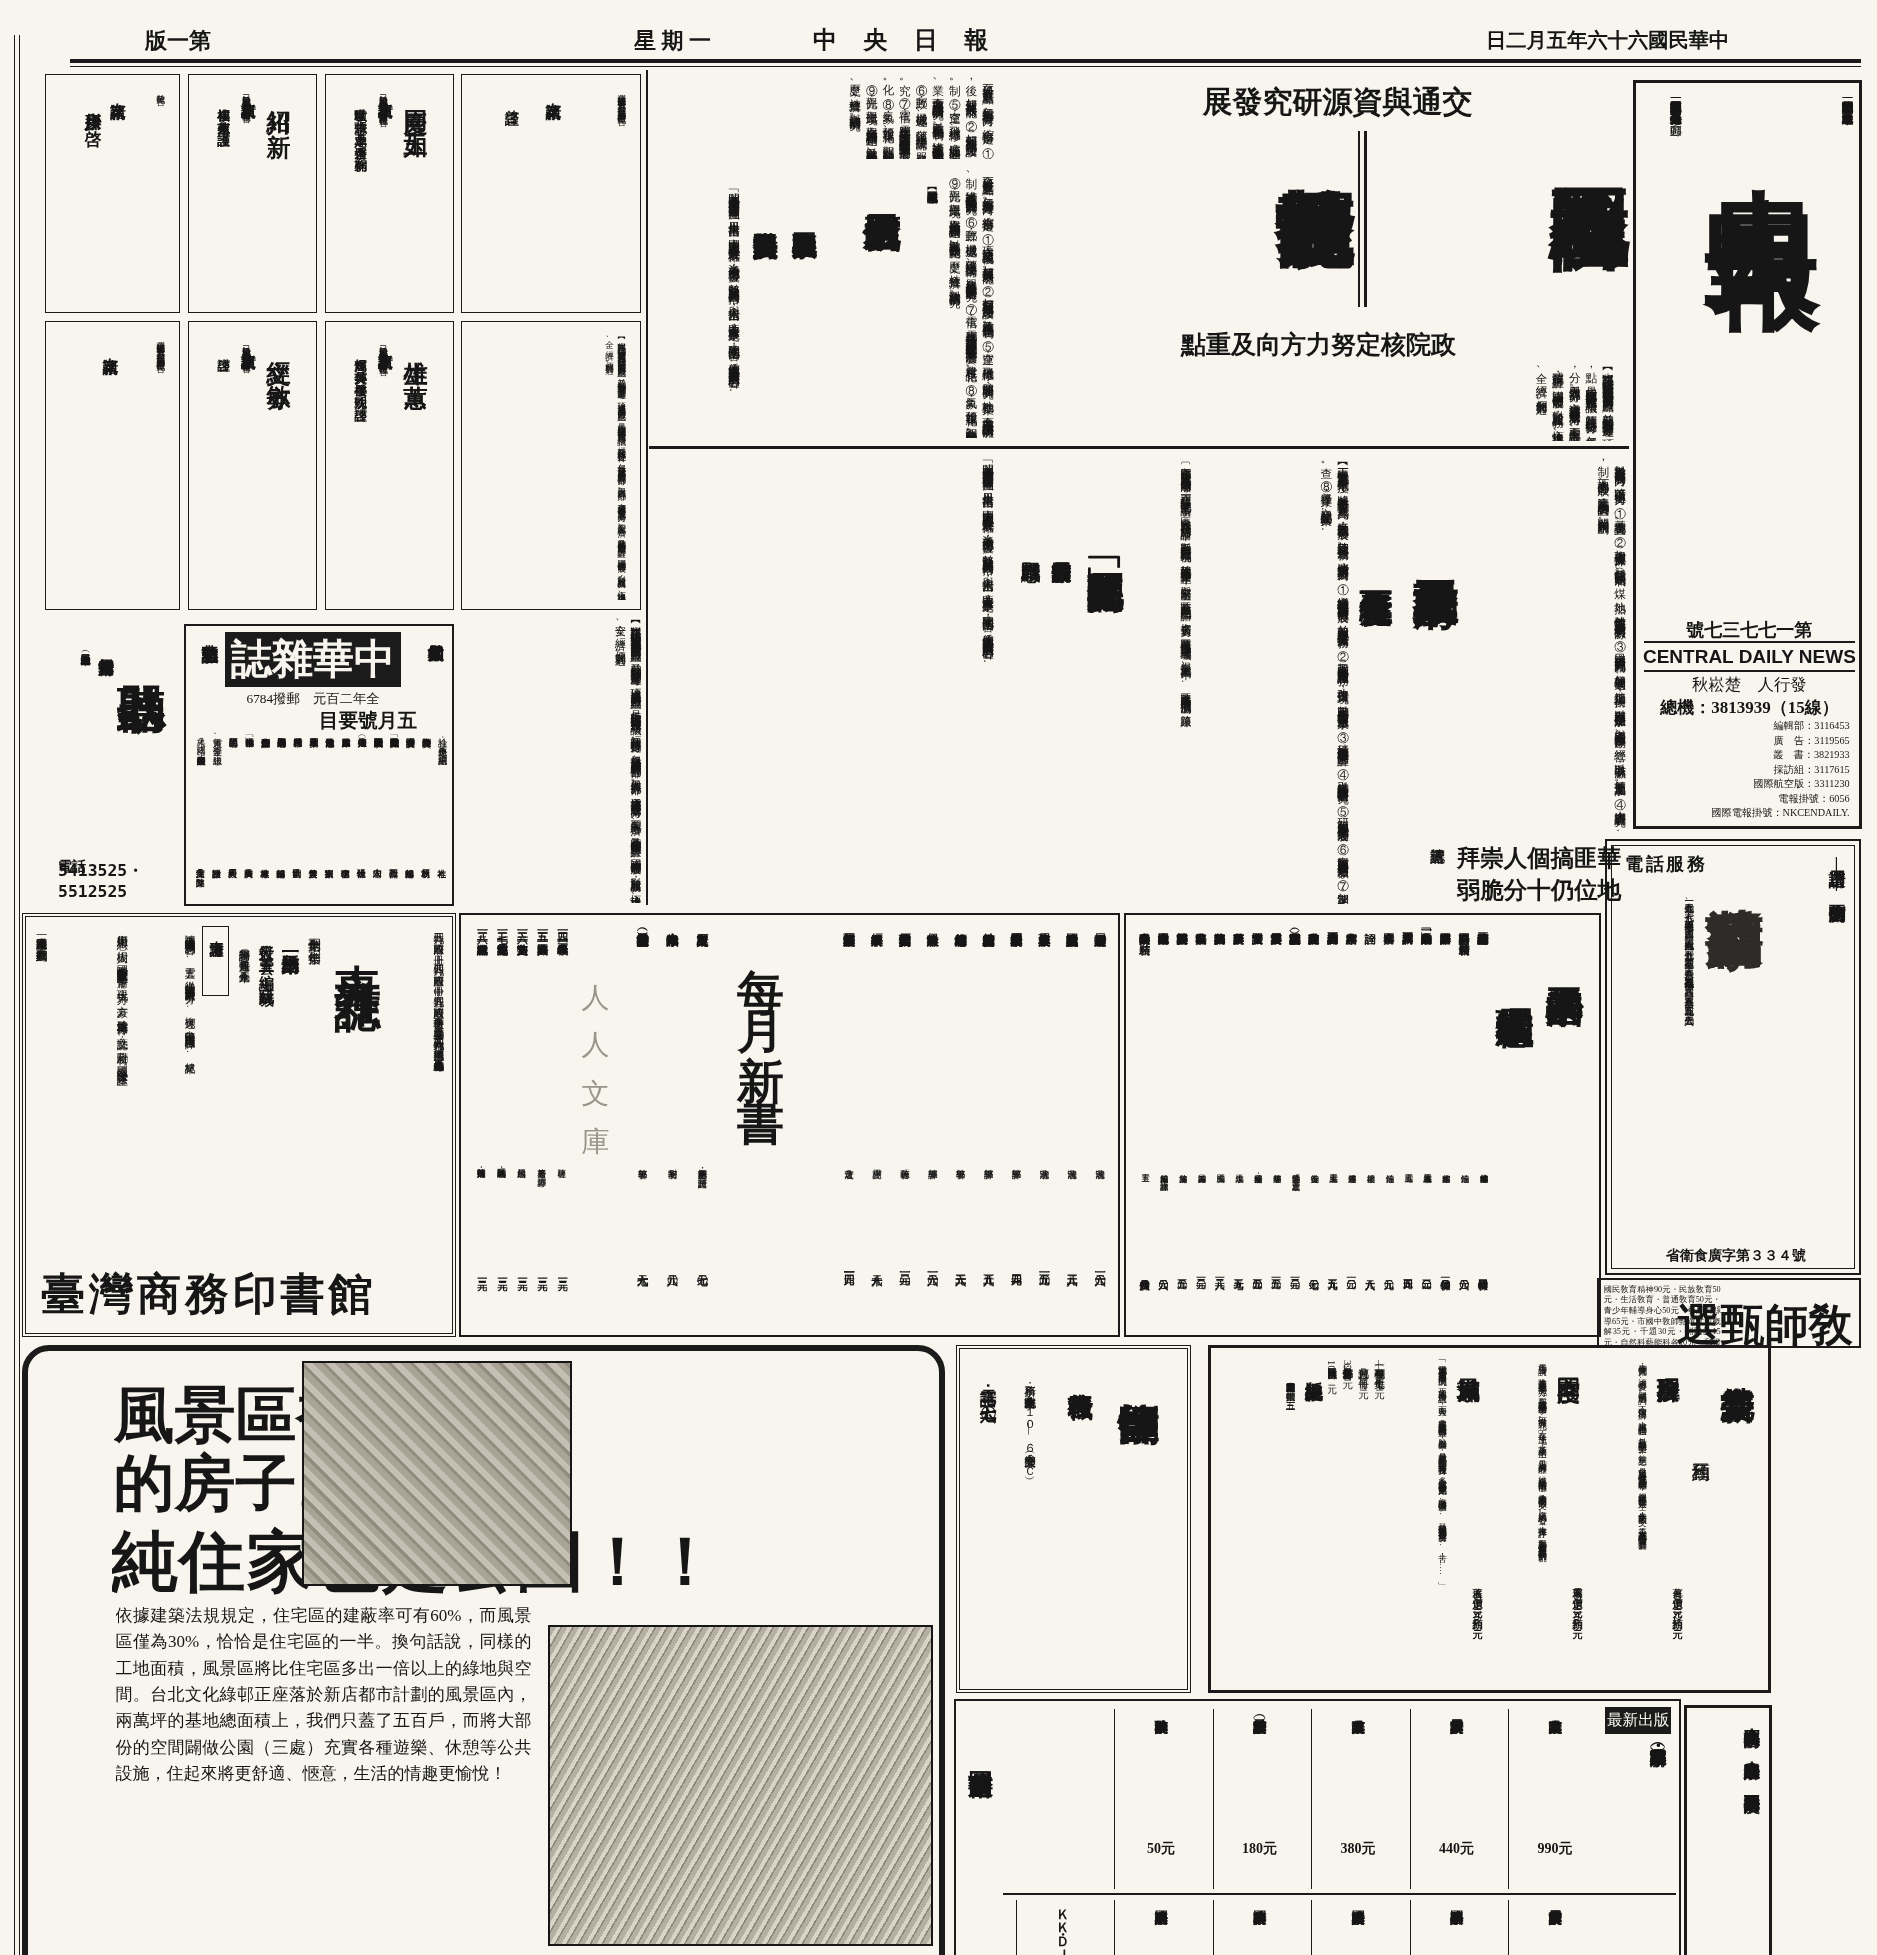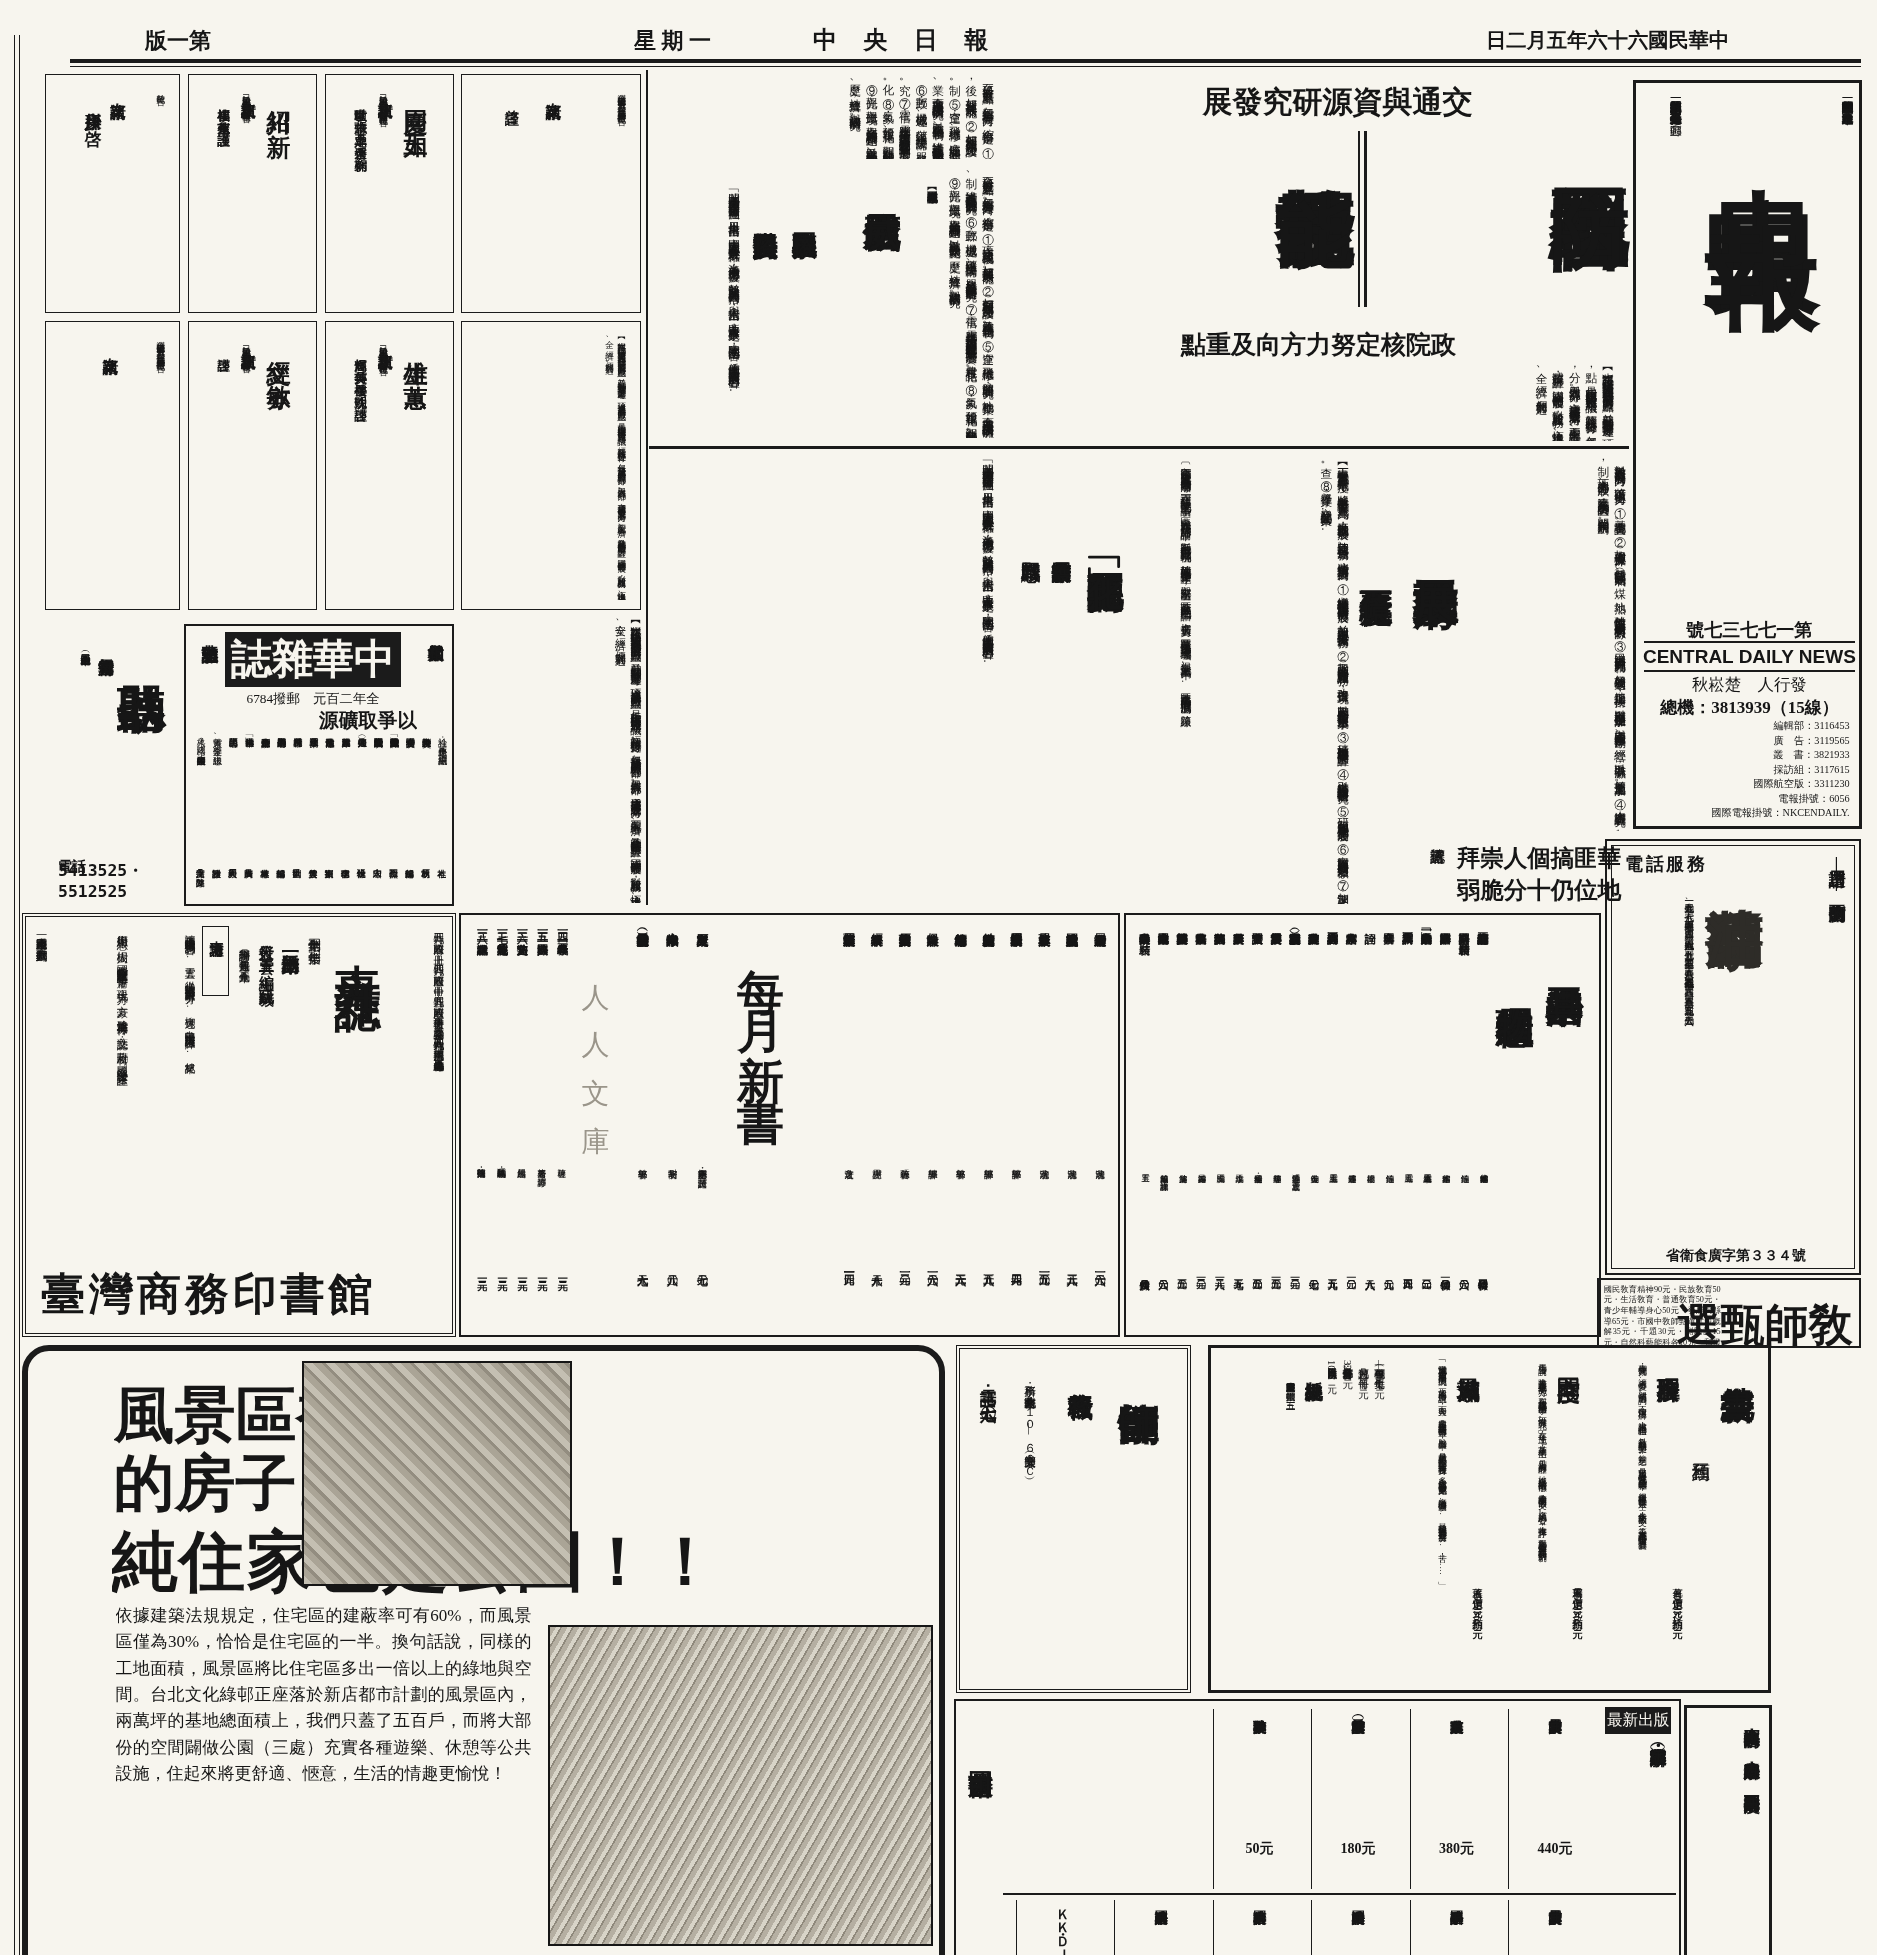--- a/index.html
+++ b/index.html
@@ -155,21 +155,21 @@
   </div>
   <div class="a bx4" style="left:461px;top:321px;width:180px;height:289px;">
     <div class="a col" style="right:11.7px;top:11.7px;width:153px;height:266px;font-size:8.6px;">【本報訊】行政院已核定交通與天然資源（包括礦業）研究發展的方向與重點，並已分別轉知各有關單位參考處理。這項交通資源發展的方向與重點，是由行政院應用技術研究發展小組核議，經蔣院長核定後分行。包括交通發展業務的研究與經營部分，與天然資源部分。交通應用技術研究發展基本方向，主要配合經濟、社會及國家的整體政策與計畫，謀國家的整體發展；對於建設與服務，永恆地追求迅速、安全、經濟、便利與舒適。</div>
   </div>
 
   <div class="a bx" style="left:184px;top:624px;width:270px;height:282px;">
     <div class="a v b" style="right:5.5px;top:6.3px;width:24px;height:164px;font-size:16.4px;">欲知世局眞相</div>
     <div class="a inv rtl b c" style="left:39px;top:5.5px;width:176px;height:55px;font-size:41px;line-height:55px;">中華雜誌</div>
     <div class="a v b" style="left:11px;top:6.3px;width:23.5px;height:180px;font-size:16.4px;">必讀中華雜誌</div>
     <div class="a rtl c" style="left:39px;top:64px;width:176px;font-size:13.3px;">全年二百元　郵撥4876</div>
-    <div class="a rtl b" style="right:35px;top:81px;font-size:19.6px;">以爭取礦源</div>
+    <div class="a rtl b" style="right:35px;top:81px;font-size:19.6px;">五月號要目</div>
     <div class="a row" style="left:5.5px;top:105px;width:258px;height:171px;gap:1.6px;">
 
         <div class="cell" style="width:14.5px;">
           <span class="v" style="font-size:9px;height:129px;">社論：停止不急之務、振肅紀綱</span>
           <span class="v b" style="font-size:8.6px;height:38px;">本社</span>
         </div>
 
         <div class="cell" style="width:14.5px;">
           <span class="v" style="font-size:9px;height:129px;">談卡特外交及大陸問題</span>
           <span class="v b" style="font-size:8.6px;height:38px;">胡秋原</span>
@@ -539,20 +539,24 @@
     <div class="a v b" style="left:88px;top:19.6px;width:27px;height:305px;font-size:18px;">純文學出版社</div>
     <div class="a v" style="left:68px;top:27px;width:17.6px;height:297px;font-size:9.4px;">臺北市重慶南路三段三〇號　劃撥帳號：五三三三三</div>
   </div>
 
   <div class="a bx" style="left:954px;top:1699px;width:727px;height:387px;">
     <div class="a v b" style="left:6.3px;top:51px;width:35px;height:282px;font-size:25px;">遠東圖書公司</div>
     <div class="a inv c" style="right:7.8px;top:6.3px;width:66px;font-size:15.6px;padding:3.1px 0;">最新出版</div>
     <div class="a v b" style="right:10.2px;top:35px;width:59px;height:149px;font-size:16.4px;">遠東英漢大辭典（大字本・中型本・革新版）</div>
     <div class="a row" style="right:78px;top:7.8px;width:602px;height:180px;gap:5.5px;">
 
+        <div class="cell" style="width:92px;border-left:1.2px solid #1b1b1b;">
+          <span class="v b" style="font-size:13.3px;height:129px;">遠東英漢大辭典</span>
+          <span class="b" style="font-size:14px;">990元</span>
+        </div>
 
         <div class="cell" style="width:92px;border-left:1.2px solid #1b1b1b;">
           <span class="v b" style="font-size:13.3px;height:129px;">最新實用英漢辭典</span>
           <span class="b" style="font-size:14px;">440元</span>
         </div>
 
         <div class="cell" style="width:92px;border-left:1.2px solid #1b1b1b;">
           <span class="v b" style="font-size:13.3px;height:129px;">遠東英漢辭典</span>
           <span class="b" style="font-size:14px;text-align:right;">380元</span>
         </div>

